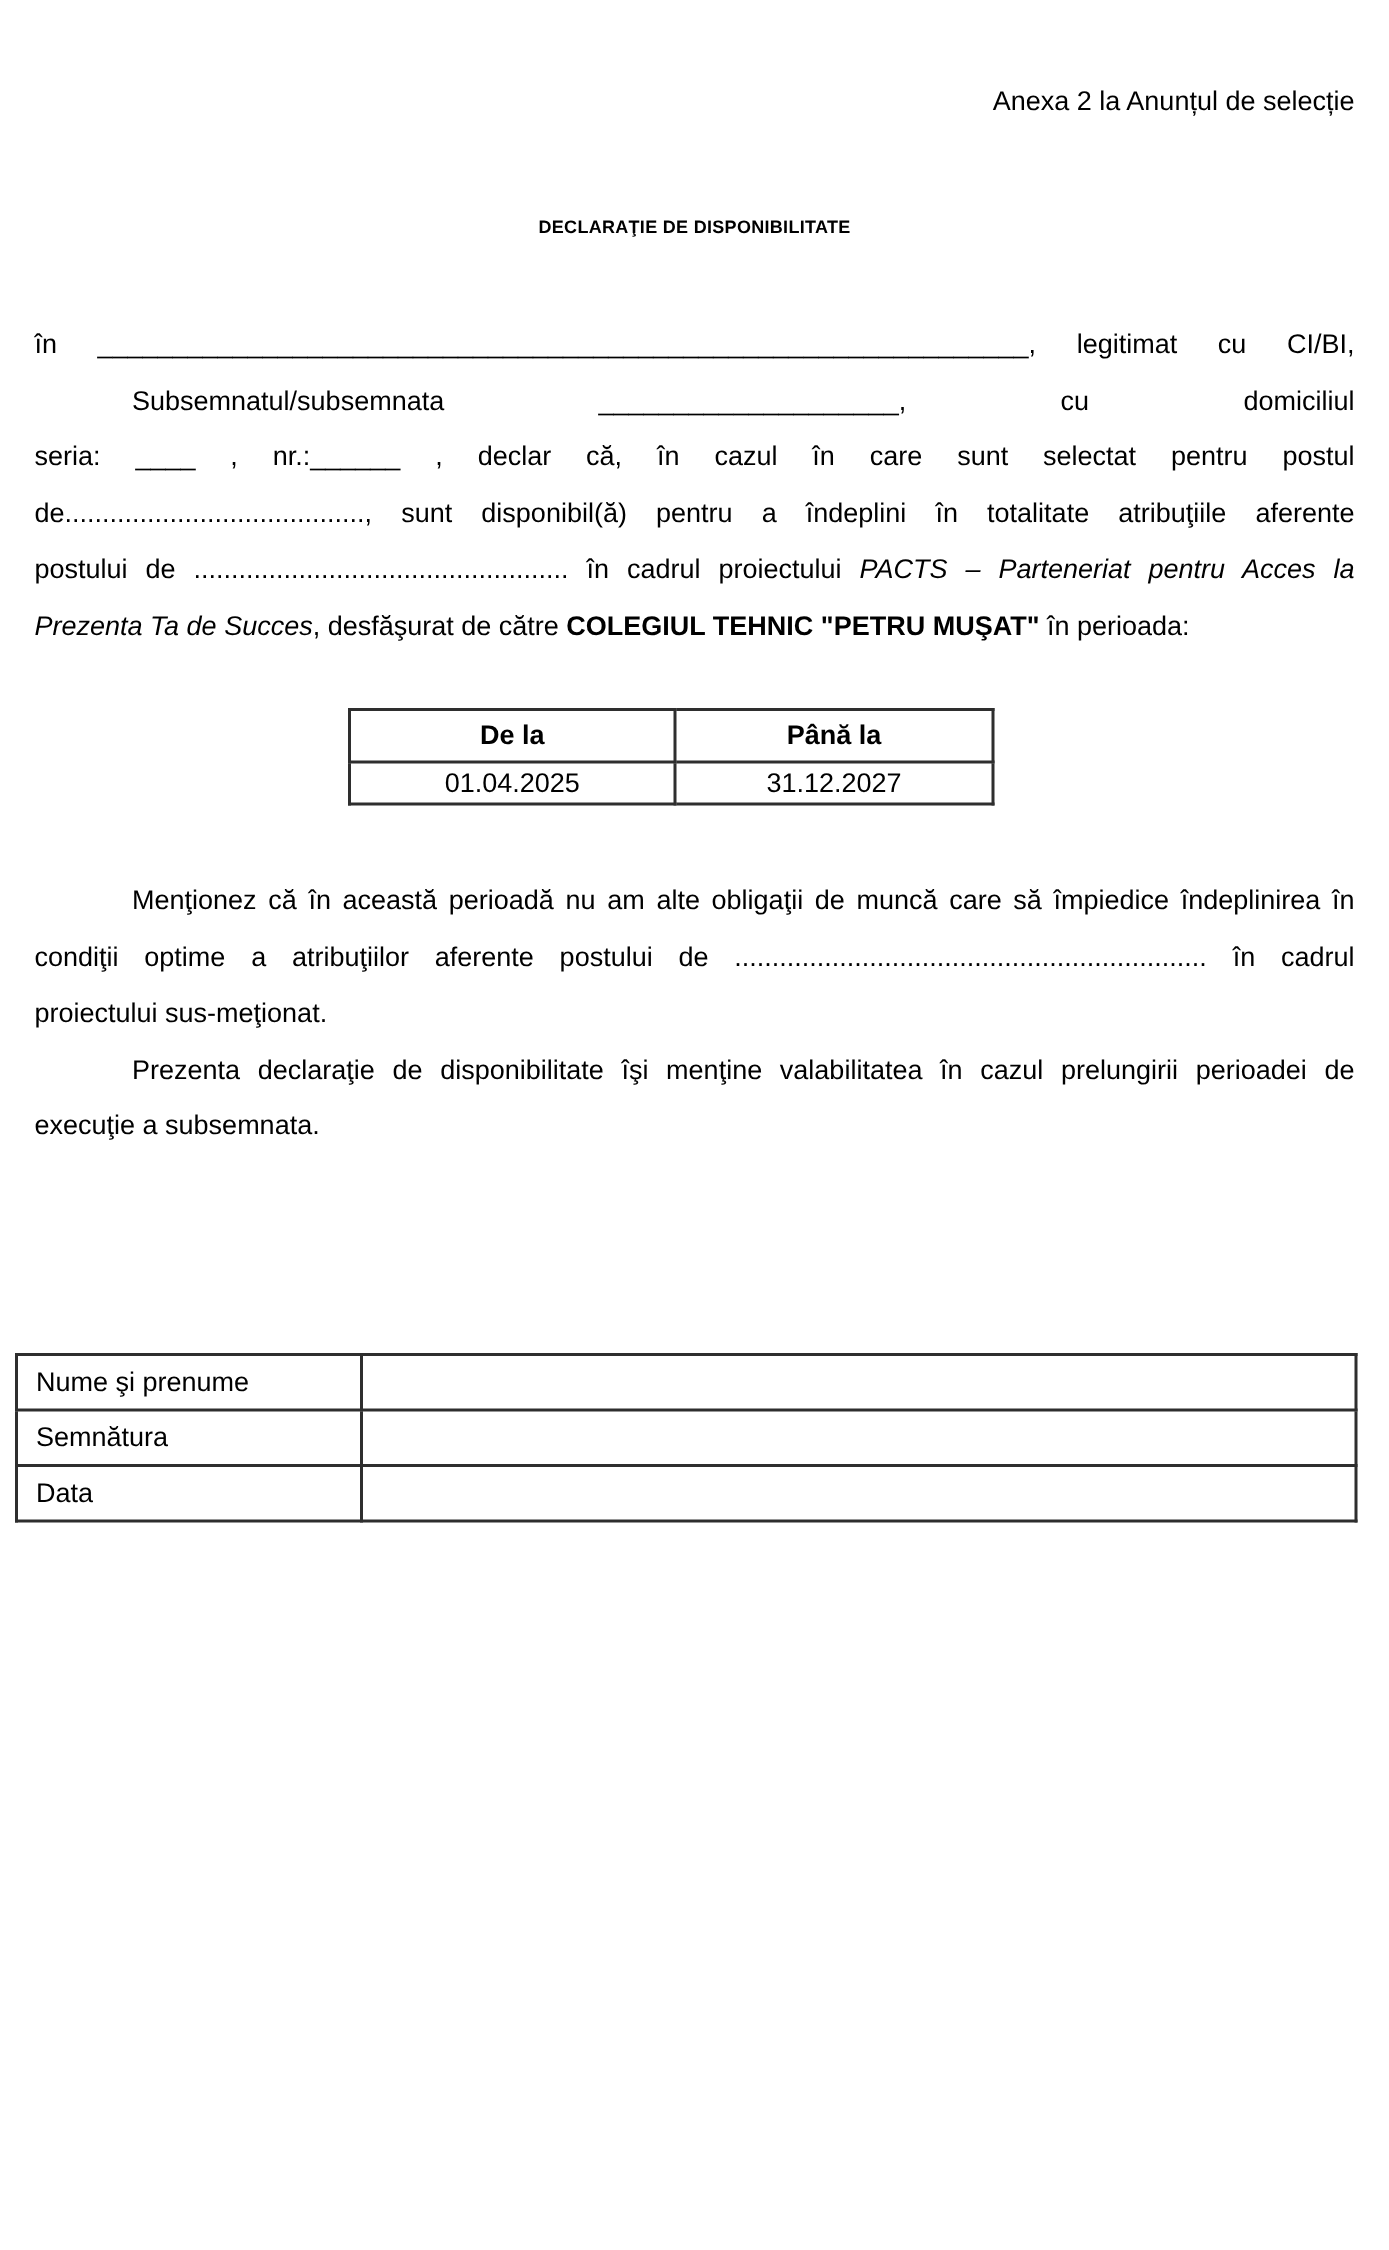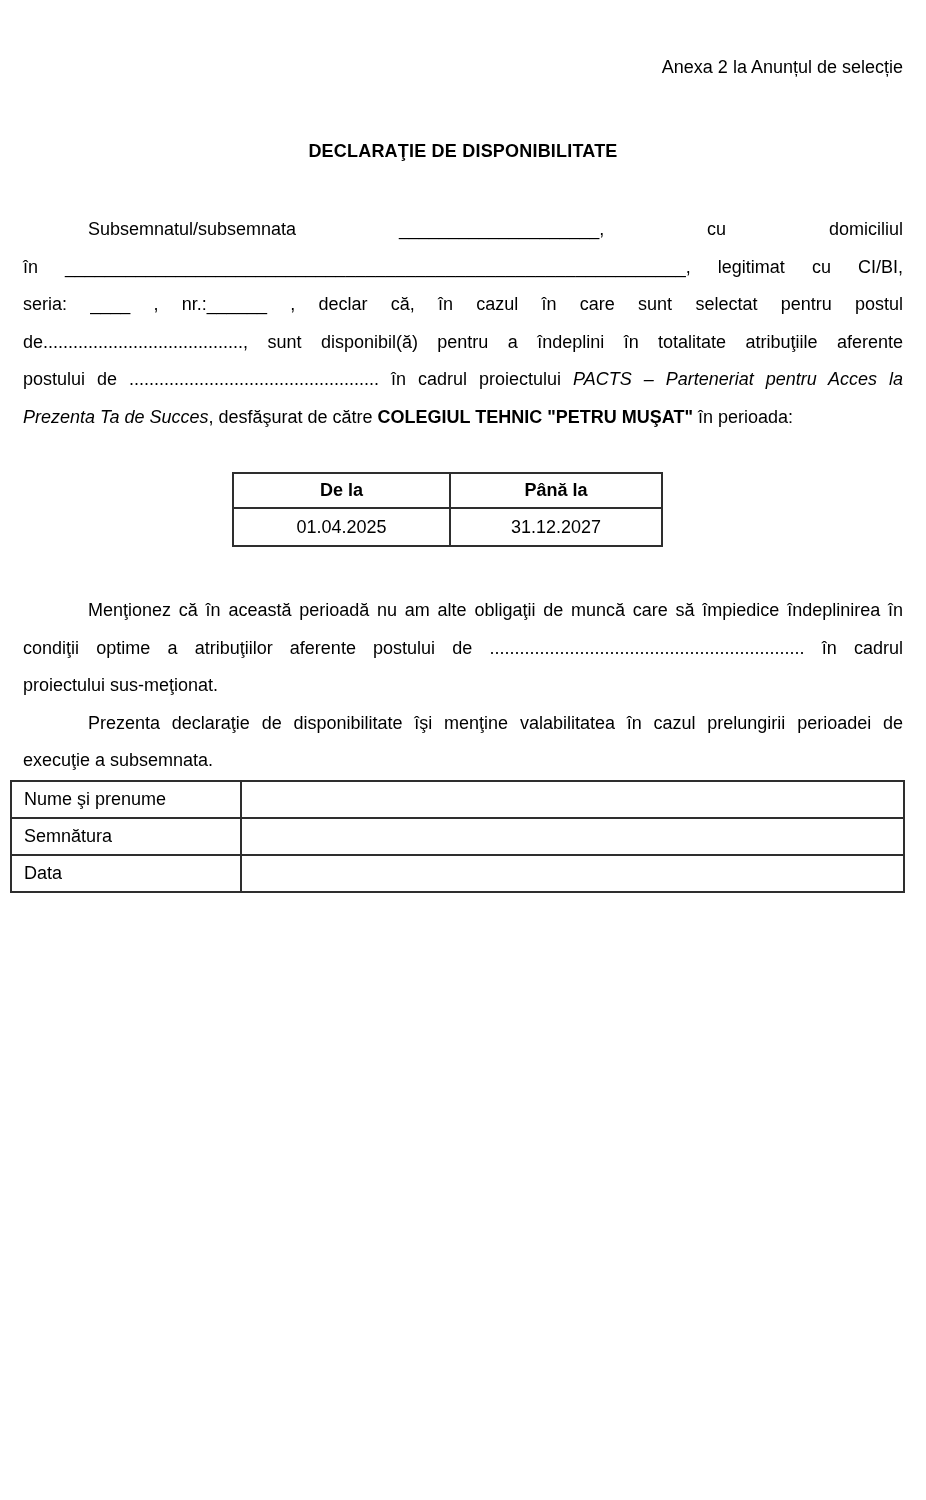--- a/index.html
+++ b/index.html
@@ -20,21 +20,21 @@
   .annex {
     margin-top: 55px;
     text-align: right;
     font-size: 18px;
     line-height: 24px;
   }
   .doc-title {
     margin-top: 60px;
     text-align: center;
     font-weight: bold;
-    font-size: 18px;
+    font-size: 12px;
     line-height: 24px;
     letter-spacing: 0.2px;
   }
   .para {
     font-size: 18px;
   }
   .para1 { margin-top: 48px; }
   .line {
     line-height: 37.5px;
     white-space: nowrap;
@@ -53,26 +53,27 @@
     border-collapse: collapse;
     font-size: 18px;
   }
   .period-table td, .period-table th {
     border: 2px solid #2e2e2e;
     text-align: center;
     vertical-align: middle;
     padding: 0;
   }
   .period-table th { height: 35px; font-weight: bold; text-align: center; }
-  .period-table td { height: 38px; font-weight: normal; margin-left: 48px; }
+  .period-table td { height: 28px; font-weight: normal; margin-left: 48px; }
   .pt-col1 { width: 217px; }
   .pt-col2 { width: 212px; }
   .para2 { margin-top: 45px; }
   
   .sig-table {
+    margin-top: 132px;
     margin-left: -13px;
     border-collapse: collapse;
     width: 895px;
     font-size: 18px;
     table-layout: fixed;
   }
   .sig-table td {
     border: 2px solid #2e2e2e;
     height: 37px;
     vertical-align: middle;
@@ -83,22 +84,22 @@
 </head>
 <body>
 
 <div class="page">
 
   <div class="annex">Anexa 2 la Anunțul de selecție</div>
 
   <div class="doc-title">DECLARAŢIE DE DISPONIBILITATE</div>
 
   <div class="para para1">
+    <div class="line just">în ______________________________________________________________, legitimat cu CI/BI,</div>
     <div class="line just indent">Subsemnatul/subsemnata ____________________, cu domiciliul</div>
-    <div class="line just">în ______________________________________________________________, legitimat cu CI/BI,</div>
     <div class="line just">seria: ____ , nr.:______ , declar că, în cazul în care sunt selectat pentru postul</div>
     <div class="line just">de........................................, sunt disponibil(ă) pentru a îndeplini în totalitate atribuţiile aferente</div>
     <div class="line just"><span>postului de .................................................. în cadrul proiectului </span><span class="it">PACTS – Parteneriat pentru Acces la</span></div>
     <div class="line"><span class="it">Prezenta Ta de Succes</span><span>, desfăşurat de către </span><span class="bd">COLEGIUL TEHNIC "PETRU MUŞAT"</span><span>  în perioada:</span></div>
   </div>
 
   <table class="period-table">
     <tbody>
         <tr>
       <th class="pt-col1">De la</th>

